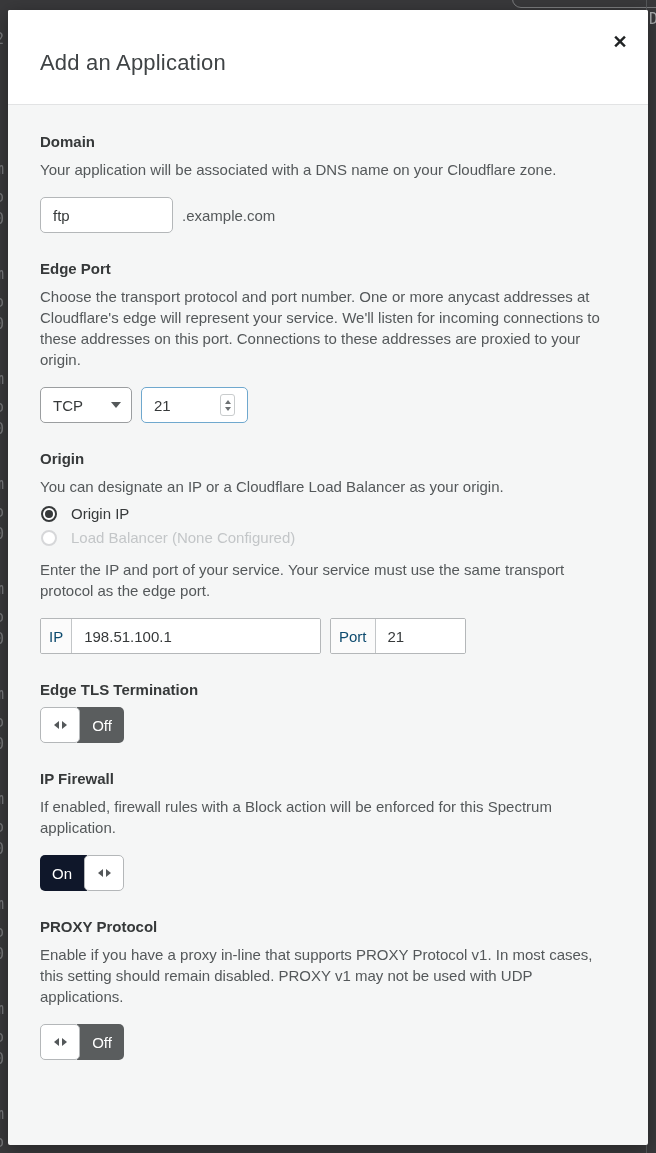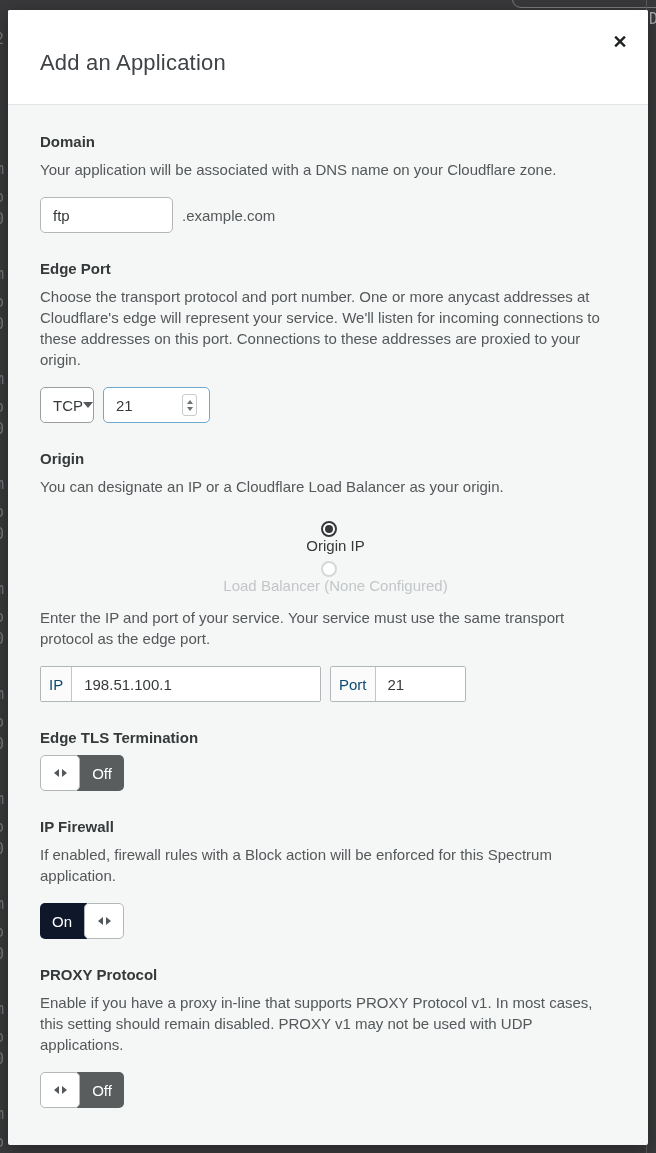--- a/index.html
+++ b/index.html
@@ -46,36 +46,36 @@
   .close-btn {
     position:absolute; top:18px; right:14px; width:28px; height:28px;
     background:none; border:none; cursor:pointer;
     font-size:18px; font-weight:700; color:#1f2223; line-height:28px; text-align:center;
   }
   .modal-body { padding:28px 32px 0 32px; }
 
   .section { margin-bottom:27px; }
   .section-label { font-size:15px; font-weight:700; color:#36393a; margin-bottom:9px; }
   .section-desc { font-size:15px; color:#54585a; line-height:21px; margin-bottom:17px; max-width:576px; }
-  .section-desc.tight { margin-bottom:24px; }
+  .section-desc.tight { margin-bottom:8px; }
 
   .text-input {
     height:36px; border:1px solid #b4b7b9; border-radius:5px;
     background:#fff; font-family:inherit; font-size:15px; color:#36393a;
     padding:0 12px; outline:none;
   }
   .row { display:flex; align-items:center; }
 
   
   .domain-input { width:133px; }
   .domain-suffix { font-size:15px; color:#54585a; margin-left:9px; }
 
   
   .select-box {
-    width:54px; height:36px; border:1px solid #9b9ea0; border-radius:5px;
+    width:92px; height:36px; border:1px solid #9b9ea0; border-radius:5px;
     background:#fff; display:flex; align-items:center; justify-content:space-between;
     padding:0 10px 0 12px; cursor:pointer; margin-right:9px;
   }
   .select-value { font-size:15px; color:#36393a; }
   .caret-down {
     width:0; height:0; border-left:5px solid transparent; border-right:5px solid transparent;
     border-top:6px solid #54585a;
   }
   .number-wrap {
     position:relative; width:107px; height:36px;
@@ -85,22 +85,22 @@
   .number-value { font-size:15px; color:#36393a; flex:1; }
   .spinner {
     width:15px; height:22px; border:1px solid #c9cccd; border-radius:3px;
     display:flex; flex-direction:column; align-items:center; justify-content:center; gap:3px;
     cursor:pointer;
   }
   .spin-up { width:0;height:0;border-left:3px solid transparent;border-right:3px solid transparent;border-bottom:4px solid #6d7173; }
   .spin-down { width:0;height:0;border-left:3px solid transparent;border-right:3px solid transparent;border-top:4px solid #6d7173; }
 
   
-  .radio-row { display:flex; align-items:center; margin:4px 0 7px 1px; cursor:pointer;flex-direction:column; }
-  .radio-row.disabled { cursor:default;justify-content:center; }
+  .radio-row { display:flex; align-items:center; margin:4px 0 7px 1px; cursor:pointer; }
+  .radio-row.disabled { cursor:default; }
   .radio-circle {
     width:16px; height:16px; border-radius:50%; border:2px solid #36393a;
     display:flex; align-items:center; justify-content:center; background:#fff;
   }
   .radio-circle .dot { width:8px; height:8px; border-radius:50%; background:#36393a; }
   .radio-row.disabled .radio-circle { border-color:#d6d7d9; }
   .radio-label { font-size:15px; color:#36393a; margin-left:14px; }
   .radio-row.disabled .radio-label { color:#c3c6c8; }
   .radio-group { margin-bottom:13px; }
 

